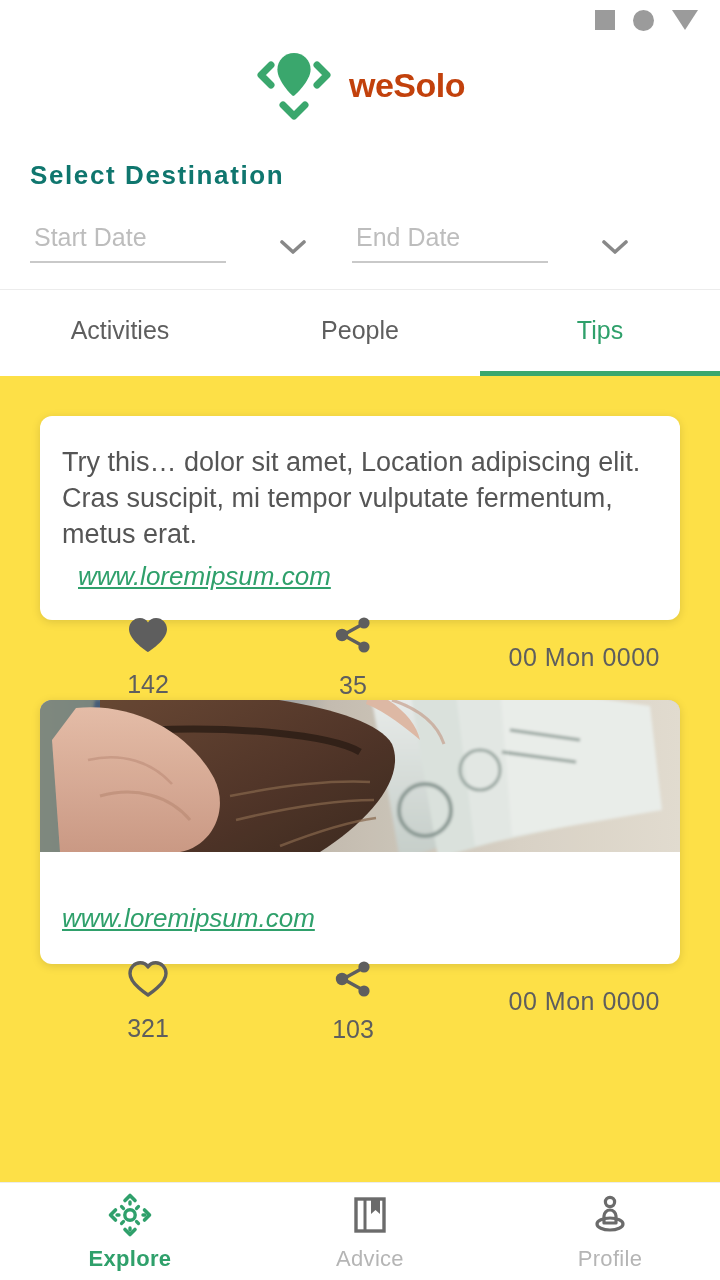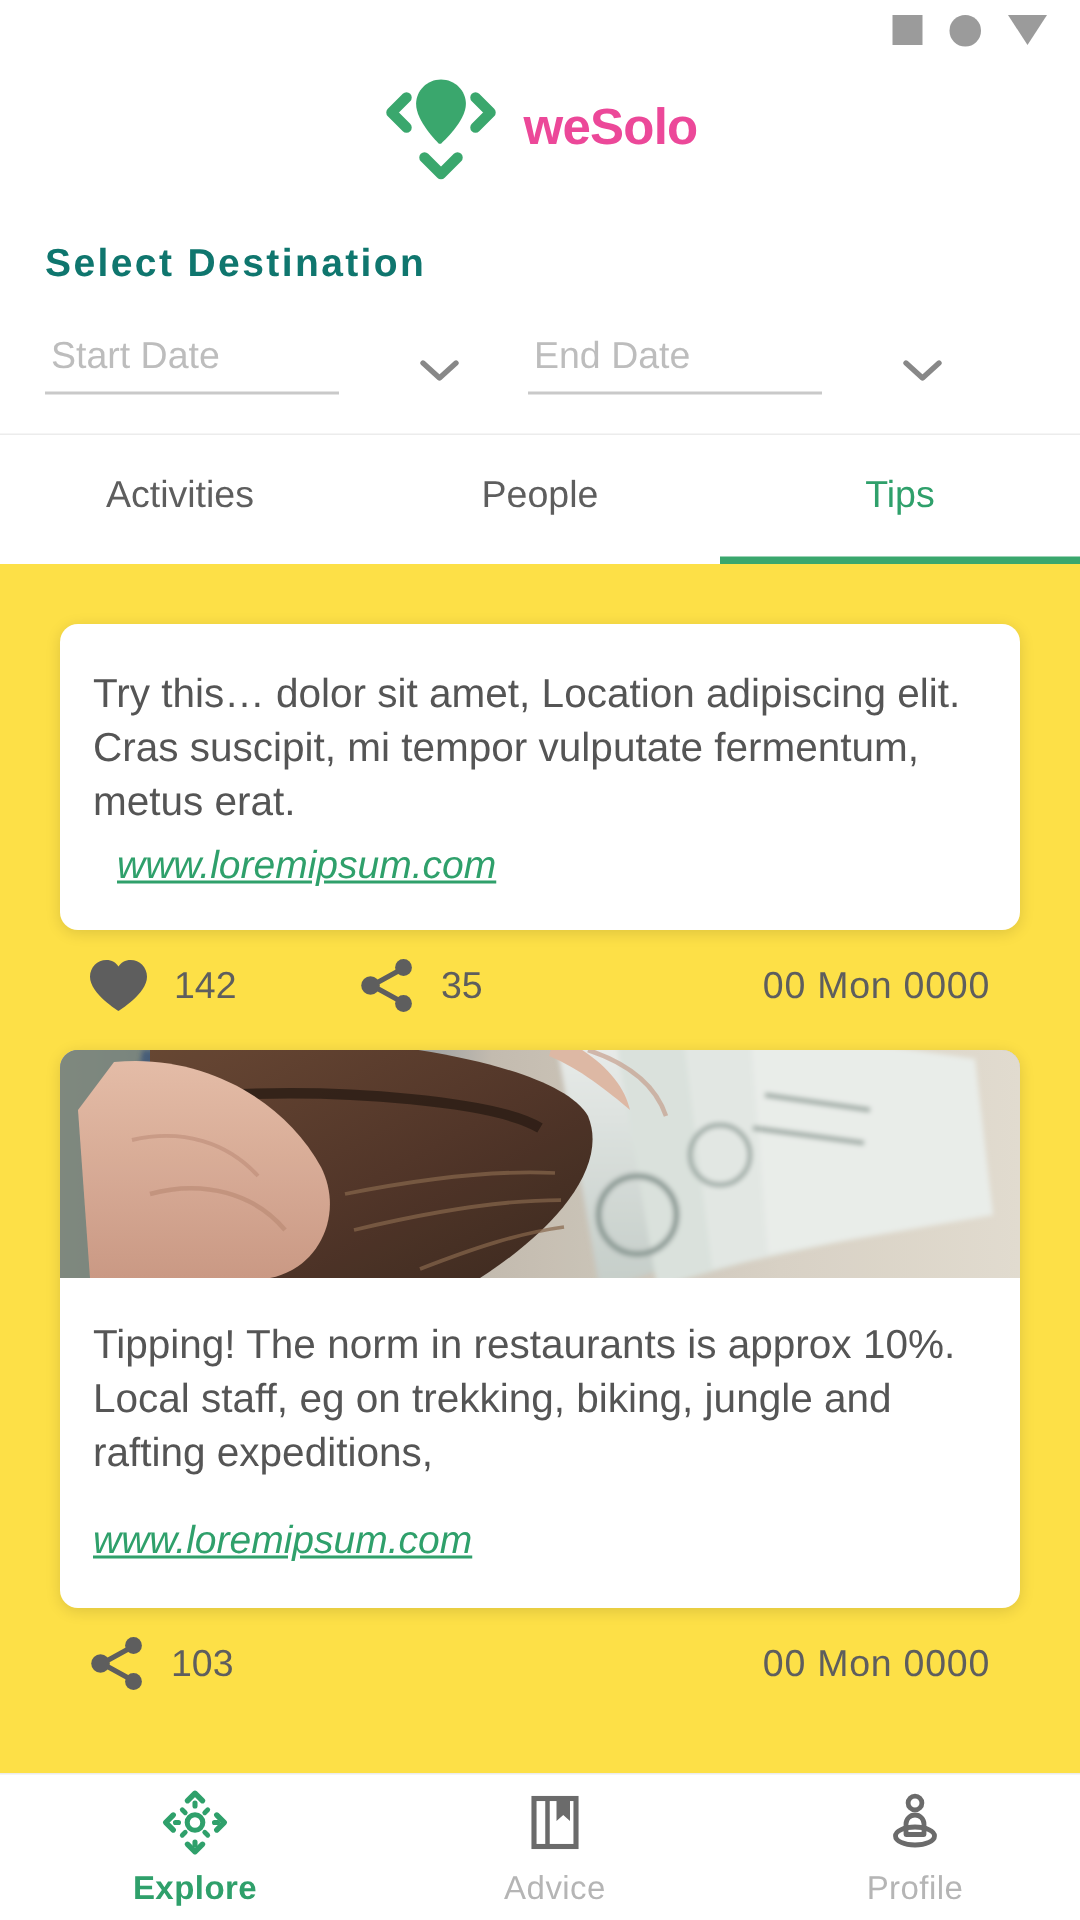--- a/index.html
+++ b/index.html
@@ -38,21 +38,21 @@
   .brand {
     height: 90px;
     display: flex; align-items: center; justify-content: center;
     gap: 16px;
     flex: 0 0 auto;
   }
   .brand-mark { width: 78px; height: 72px; display:block; }
   .brand-name {
     font-size: 34px;
     font-weight: bold;
-    color: #ec4899;
+    color: #c2410c;
     letter-spacing: -0.5px;
     line-height: 1;
   }
 
   
   .destination-block { padding: 30px 30px 0 30px; flex: 0 0 auto; }
   .dest-title {
     font-size: 26px;
     font-weight: bold;
     color: #0f766e;
@@ -147,21 +147,21 @@
     line-height: 36px;
     margin-top: 6px;
     padding-left: 16px;
   }
 
   .meta-row {
     display: flex; align-items: center;
     height: 74px;
     padding: 0 20px 0 18px;
   }
-  .meta-item { display: flex; align-items: center; gap: 16px; }
+  .meta-item { display: flex; align-items: center; gap: 16px; flex-direction: column; }
   .meta-likes { width: 180px; }
   .meta-shares { width: 230px; }
   .meta-count { font-size: 25px; color: #5e5e5e; }
   .meta-date {
     margin-left: auto;
     font-size: 25px;
     color: #5e5e5e;
     letter-spacing: 0.5px;
   }
   .icon-heart { width: 42px; height: 38px; display:block; }
@@ -331,25 +331,32 @@
           <path d="M240 146 C276 132 306 122 336 118" fill="none" stroke="#8a6a4e" stroke-width="2.5" opacity="0.7"></path>
           <path d="M36 8 C96 2 150 34 174 78 C190 110 172 146 140 152 L20 152 L12 40 Z" fill="url(#handGrad)"></path>
           <path d="M60 96 C96 86 130 96 150 120" fill="none" stroke="#bb8a74" stroke-width="3" opacity="0.6"></path>
           <path d="M48 60 C82 52 112 62 132 84" fill="none" stroke="#bb8a74" stroke-width="2.6" opacity="0.5"></path>
           <path d="M330 -10 C360 4 376 22 380 40 C366 28 346 12 326 4 Z" fill="#e2bca8"></path>
           <path d="M352 0 C382 10 398 26 404 44" fill="none" stroke="#c79784" stroke-width="3" opacity="0.6"></path>
           <rect width="640" height="152" fill="#000" opacity="0.02"></rect>
         </svg>
       </div>
       <div class="card-2-text">
-        <div class="card-body-text">Tipping! The norm in restaurants is approx 10%. Local staff, eg on trekking, biking, jungle and rafting expeditions,</div>
         <a class="card-link" href="#">www.loremipsum.com</a>
       </div>
     </div>
     <div class="meta-row">
+      <div class="meta-item meta-likes">
+        <span class="icon-heart">
+          <svg viewBox="0 0 42 38" xmlns="http://www.w3.org/2000/svg">
+            <path d="M21 35S3 23.8 3 13.4C3 7.4 7.6 2.8 13.2 2.8c3.4 0 6.3 1.7 7.8 4.2 1.5-2.5 4.4-4.2 7.8-4.2C34.4 2.8 39 7.4 39 13.4 39 23.8 21 35 21 35z" fill="none" stroke="#5e5e5e" stroke-width="3.4" stroke-linejoin="round"></path>
+          </svg>
+        </span>
+        <span class="meta-count">321</span>
+      </div>
       <div class="meta-item meta-shares">
         <span class="icon-share">
           <svg viewBox="0 0 40 40" xmlns="http://www.w3.org/2000/svg">
             <line x1="10" y1="20" x2="30" y2="9" stroke="#5e5e5e" stroke-width="3.4" stroke-linecap="round"></line>
             <line x1="10" y1="20" x2="30" y2="31" stroke="#5e5e5e" stroke-width="3.4" stroke-linecap="round"></line>
             <circle cx="9" cy="20" r="6.2" fill="#5e5e5e"></circle>
             <circle cx="31" cy="8" r="5.6" fill="#5e5e5e"></circle>
             <circle cx="31" cy="32" r="5.6" fill="#5e5e5e"></circle>
           </svg>
         </span>

